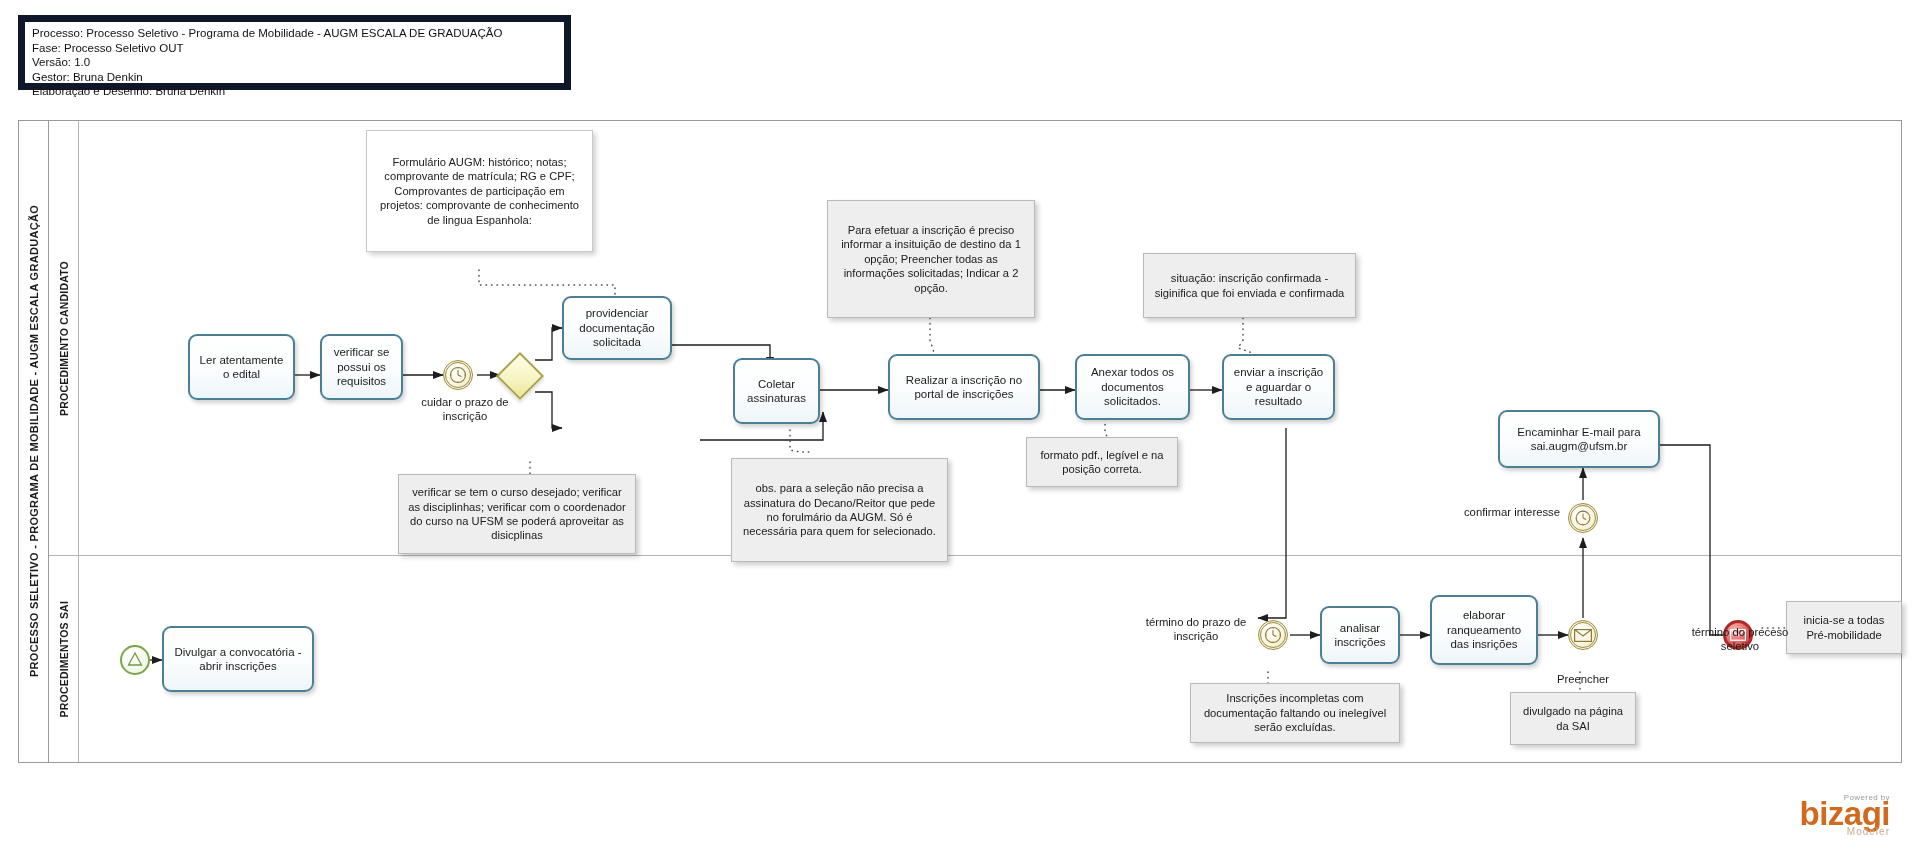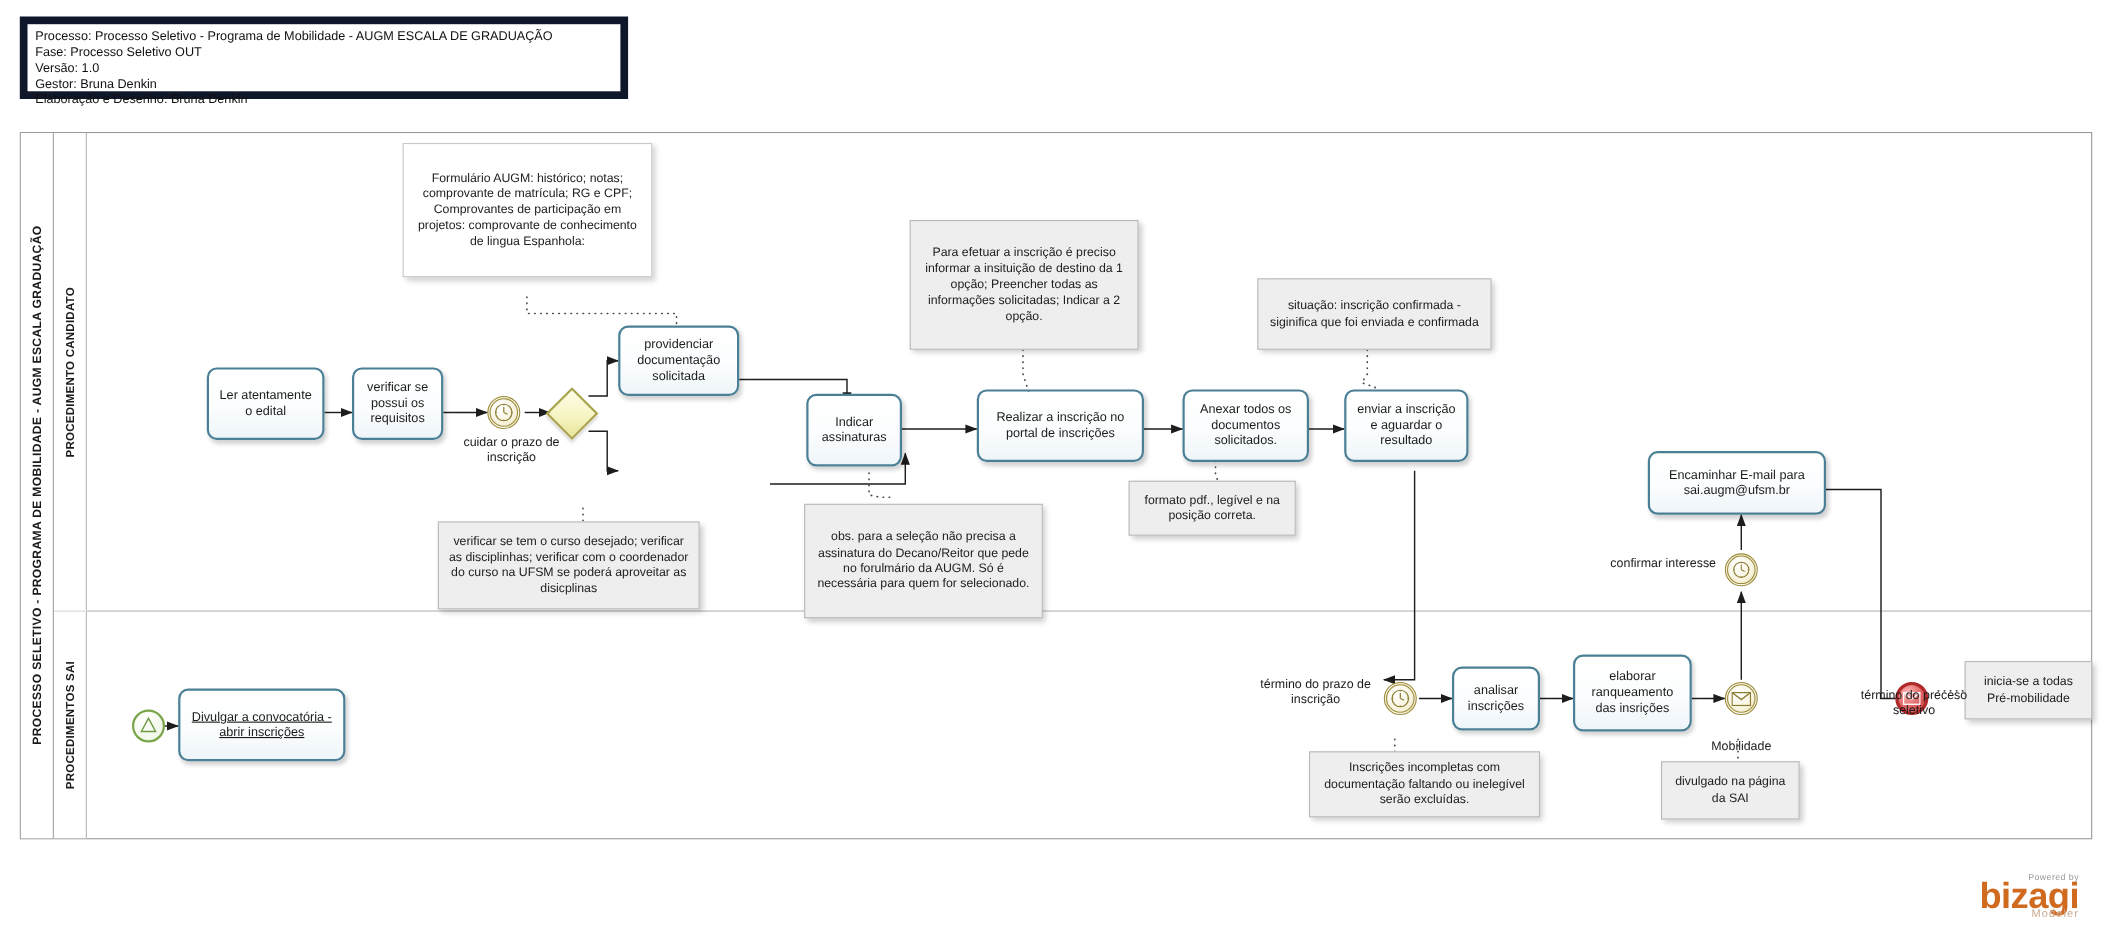--- a/index.html
+++ b/index.html
@@ -270,40 +270,40 @@
   <div class="task" style="left:320px; top:334px; width:83px; height:66px;">
     <span>verificar se possui os requisitos</span>
   </div>
 
   <div class="task" style="left:562px; top:296px; width:110px; height:64px;">
     <span>providenciar documentação solicitada</span>
   </div>
 
 
   <div class="task" style="left:733px; top:358px; width:87px; height:66px;">
-    <span>Indicar assinaturas</span>
+    <span>Coletar assinaturas</span>
   </div>
 
   <div class="task" style="left:888px; top:354px; width:152px; height:66px;">
     <span>Realizar a inscrição no portal de inscrições</span>
   </div>
 
   <div class="task" style="left:1075px; top:354px; width:115px; height:66px;">
     <span>Anexar todos os documentos solicitados.</span>
   </div>
 
   <div class="task" style="left:1222px; top:354px; width:113px; height:66px;">
     <span>enviar a inscrição e aguardar o resultado</span>
   </div>
 
   <div class="task" style="left:1498px; top:410px; width:162px; height:58px;">
     <span>Encaminhar E-mail para sai.augm@ufsm.br</span>
   </div>
 
-  <div class="task" style="left:162px; top:626px; width:152px; height:66px;text-decoration:underline;">
+  <div class="task" style="left:162px; top:626px; width:152px; height:66px;">
     <span>Divulgar a convocatória - abrir inscrições</span>
   </div>
 
   <div class="task" style="left:1320px; top:606px; width:80px; height:58px;">
     <span>analisar inscrições</span>
   </div>
 
   <div class="task" style="left:1430px; top:595px; width:108px; height:70px;">
     <span>elaborar ranqueamento das insrições</span>
   </div>
@@ -365,21 +365,21 @@
       <path d="M0.6,0.6 L9,7 L17.4,0.6" fill="none" stroke="#ffffff" stroke-width="1.4"></path>
     </svg>
   </div>
 
   <div class="lbl" style="left:400px; top:395px; width:130px;">cuidar o prazo de inscrição</div>
 
   <div class="lbl" style="left:1140px; top:615px; width:112px;">término do prazo de inscrição</div>
 
   <div class="lbl" style="left:1462px; top:505px; width:100px;">confirmar interesse</div>
 
-  <div class="lbl" style="left:1533px; top:672px; width:100px;">Mobilidade</div>
+  <div class="lbl" style="left:1533px; top:672px; width:100px;">Preencher</div>
 
   <div class="lbl" style="left:1685px; top:625px; width:110px;">término do preceso seletivo</div>
 
   <div class="logo">
     <div class="powered">Powered by</div>
     <div class="bizagi">bizagi</div>
     <div class="modeler">Modeler</div>
   </div>
 
 </div>

